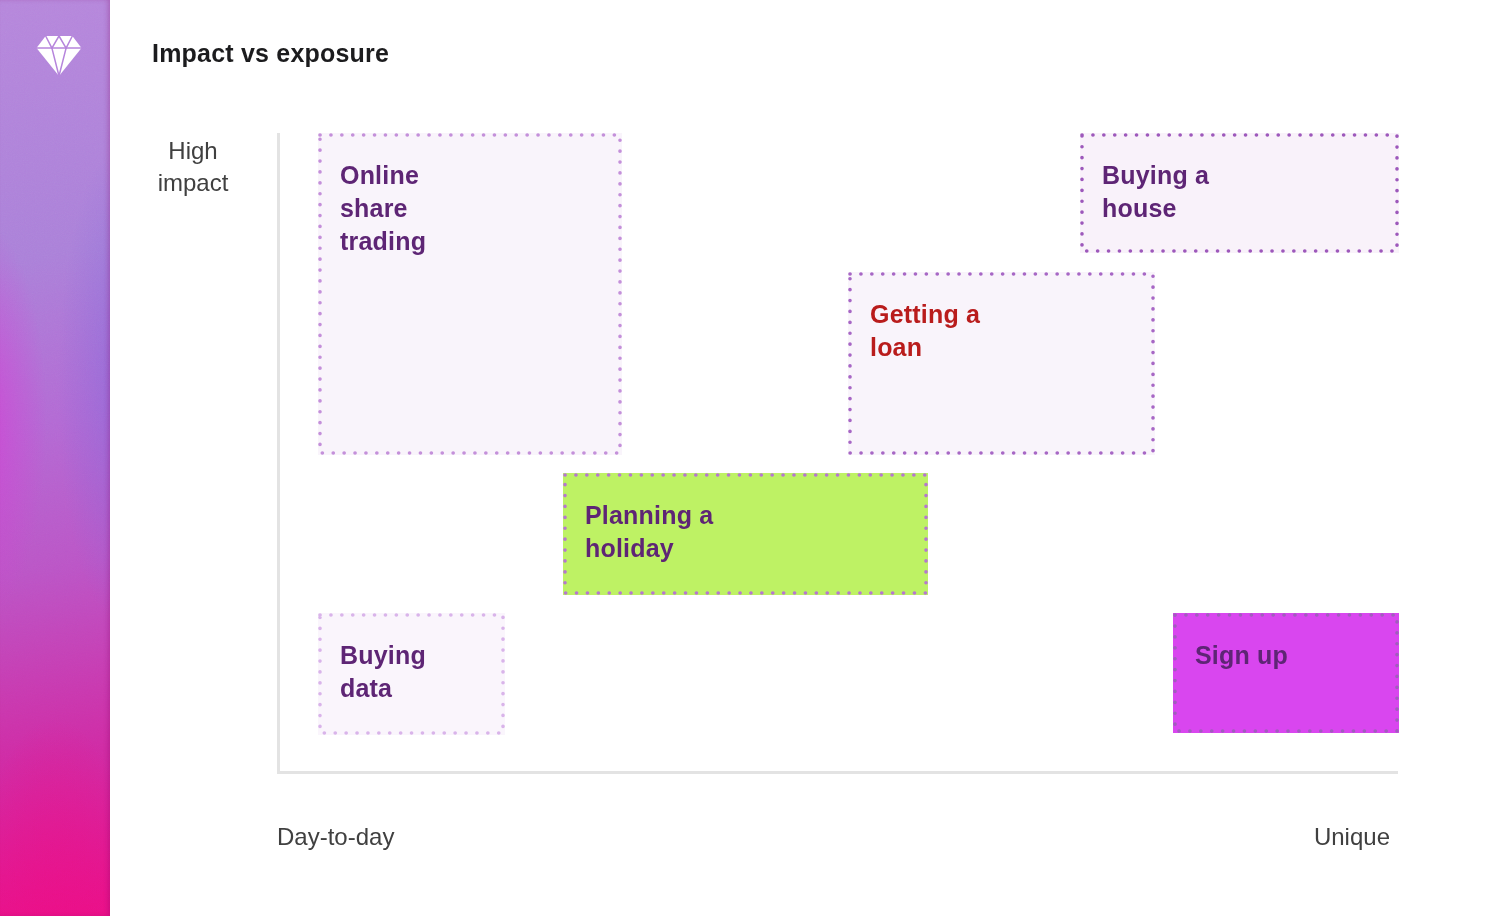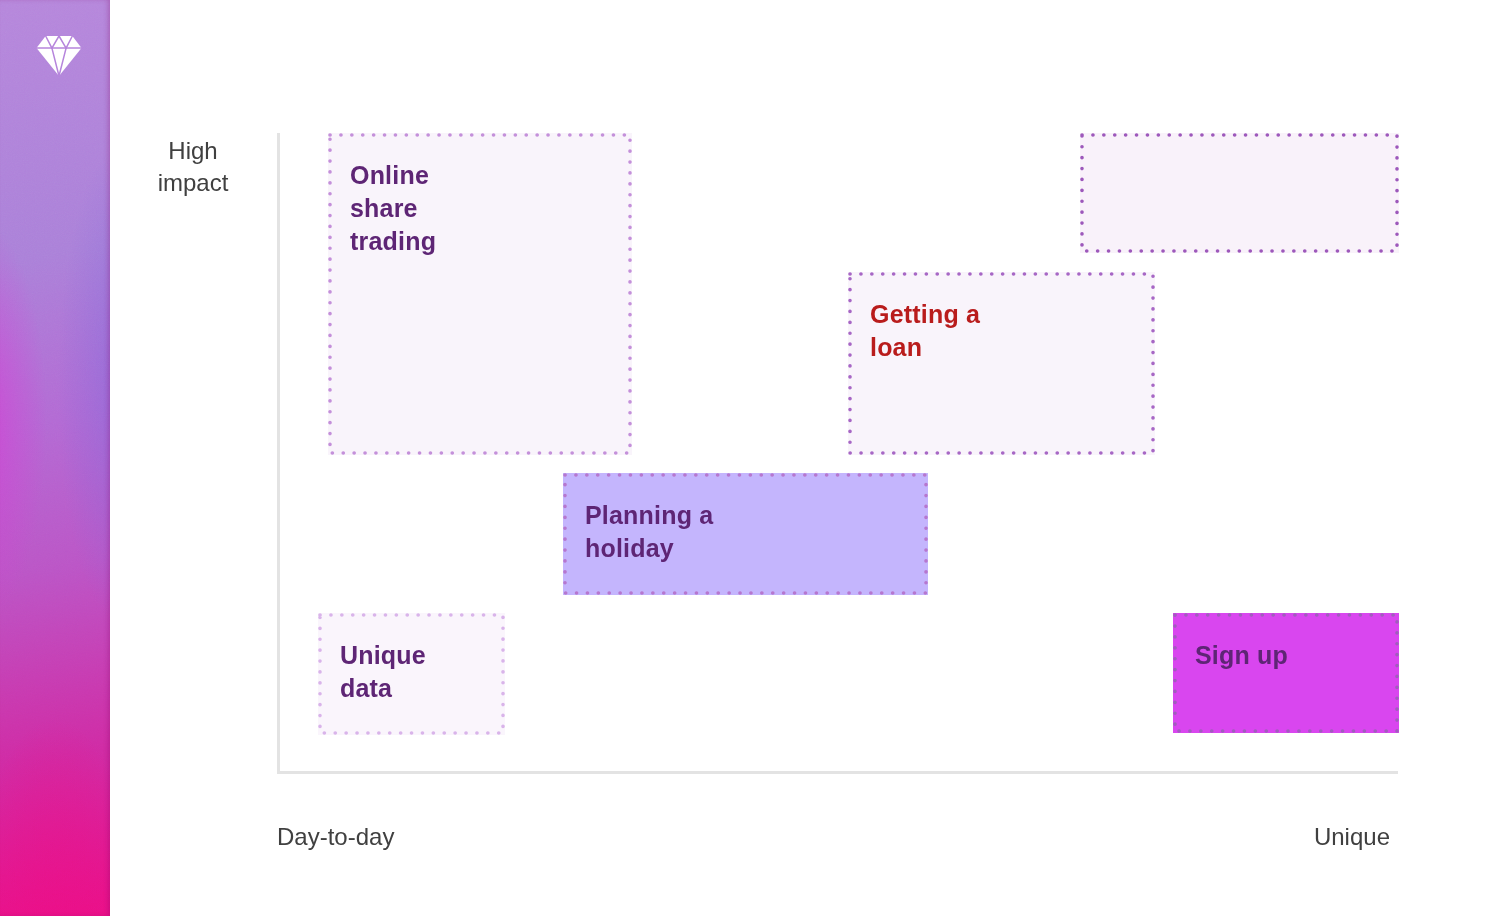--- a/index.html
+++ b/index.html
@@ -125,58 +125,60 @@
           <path d="M30 3 L21.5 17.5"></path>
           <path d="M30 3 L38.5 17.5"></path>
           <path d="M46 3 L38.5 17.5"></path>
           <path d="M21.5 17.5 L30 51"></path>
           <path d="M38.5 17.5 L30 51"></path>
         </g>
       </svg>
     </div>
   </aside>
 
+  <h1 class="page-title">Impact vs exposure</h1>
 
   <div class="matrix">
     <div class="axis-y"></div>
     <div class="axis-x"></div>
 
     <div class="axis-label v y-high">High impact</div>
     <div class="axis-label x-left">Day-to-day</div>
     <div class="axis-label x-right">Unique</div>
 
     <div id="boxes-layer">
-        <div class="mbox" style="left: 328px; top: 133px; width: 304px; height: 322px; background: rgb(249, 244, 251);">
+        <div class="mbox" style="left: 318px; top: 133px; width: 304px; height: 322px; background: rgb(249, 244, 251);">
     <svg class="dotrect" xmlns="http://www.w3.org/2000/svg">
       <rect x="2" y="2" fill="none" stroke-width="3.6" stroke-linecap="round" stroke-dasharray="0.1 10.8" width="300" height="318" stroke="#c490da"></rect>
     </svg>
     <span class="mbox-label" style="max-width: 130px; color: rgb(94, 37, 117);">Online share trading</span>
   </div>
         <div class="mbox" style="left: 1080px; top: 133px; width: 319px; height: 120px; background: rgb(249, 242, 250);">
     <svg class="dotrect" xmlns="http://www.w3.org/2000/svg">
       <rect x="2" y="2" fill="none" stroke-width="3.6" stroke-linecap="round" stroke-dasharray="0.1 10.8" width="315" height="116" stroke="#9d58bb"></rect>
     </svg>
+    <span class="mbox-label" style="max-width: 140px; color: rgb(94, 37, 117);">Buying a house</span>
   </div>
         <div class="mbox" style="left: 848px; top: 272px; width: 307px; height: 183px; background: rgb(249, 244, 251);">
     <svg class="dotrect" xmlns="http://www.w3.org/2000/svg">
       <rect x="2" y="2" fill="none" stroke-width="3.6" stroke-linecap="round" stroke-dasharray="0.1 10.8" width="303" height="179" stroke="#a767c5"></rect>
     </svg>
     <span class="mbox-label" style="max-width: 140px; color: #b91c1c;">Getting a loan</span>
   </div>
-        <div class="mbox" style="left: 563px; top: 473px; width: 365px; height: 122px; background: #c4b5fd;">
+        <div class="mbox" style="left: 563px; top: 473px; width: 365px; height: 122px; background: #bef264;">
     <svg class="dotrect" xmlns="http://www.w3.org/2000/svg">
       <rect x="2" y="2" fill="none" stroke-width="3.6" stroke-linecap="round" stroke-dasharray="0.1 10.8" width="361" height="118" stroke="#b677cf"></rect>
     </svg>
     <span class="mbox-label" style="max-width: 155px; color: rgb(94, 37, 117);">Planning a holiday</span>
   </div>
         <div class="mbox" style="left: 318px; top: 613px; width: 187px; height: 122px; background: rgb(250, 245, 252);">
     <svg class="dotrect" xmlns="http://www.w3.org/2000/svg">
       <rect x="2" y="2" fill="none" stroke-width="3.6" stroke-linecap="round" stroke-dasharray="0.1 10.8" width="183" height="118" stroke="#d9b4ea"></rect>
     </svg>
-    <span class="mbox-label" style="max-width: 110px; color: rgb(94, 37, 117);">Unique data</span>
+    <span class="mbox-label" style="max-width: 110px; color: rgb(94, 37, 117);">Buying data</span>
   </div>
         <div class="mbox" style="left: 1173px; top: 613px; width: 226px; height: 120px; background: #d946ef;">
     <svg class="dotrect" xmlns="http://www.w3.org/2000/svg">
       <rect x="2" y="2" fill="none" stroke-width="3.6" stroke-linecap="round" stroke-dasharray="0.1 10.8" width="222" height="116" stroke="#a05dbd"></rect>
     </svg>
     <span class="mbox-label" style="max-width: 170px; color: rgb(94, 37, 117);">Sign up</span>
   </div>
       </div>
   </div>
 

